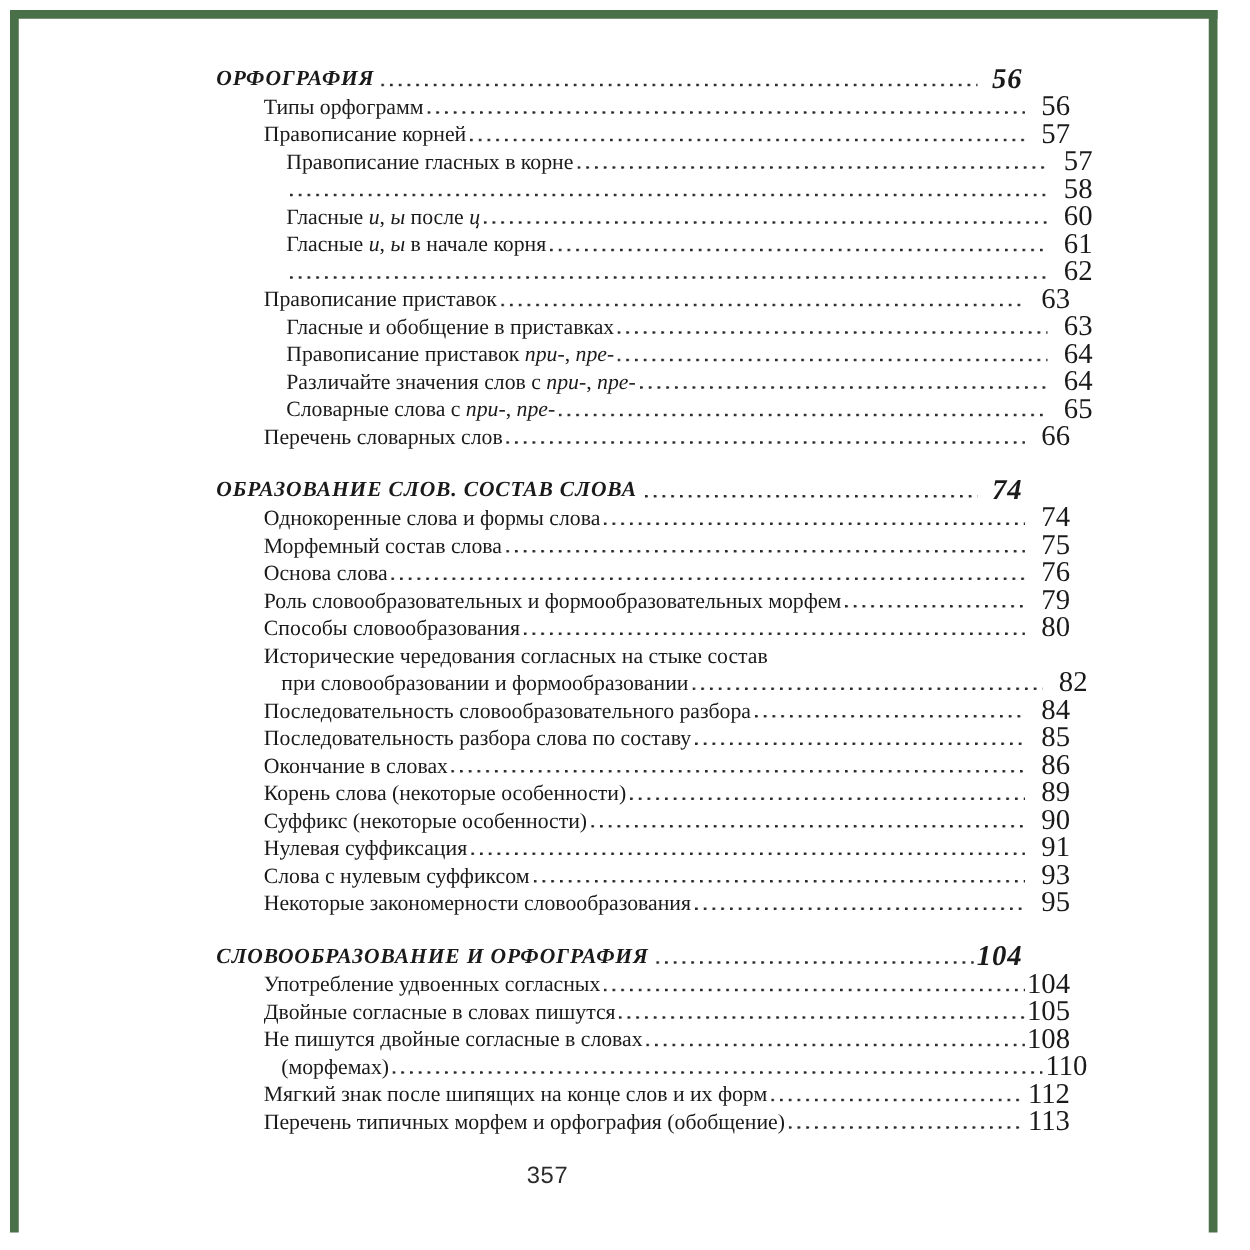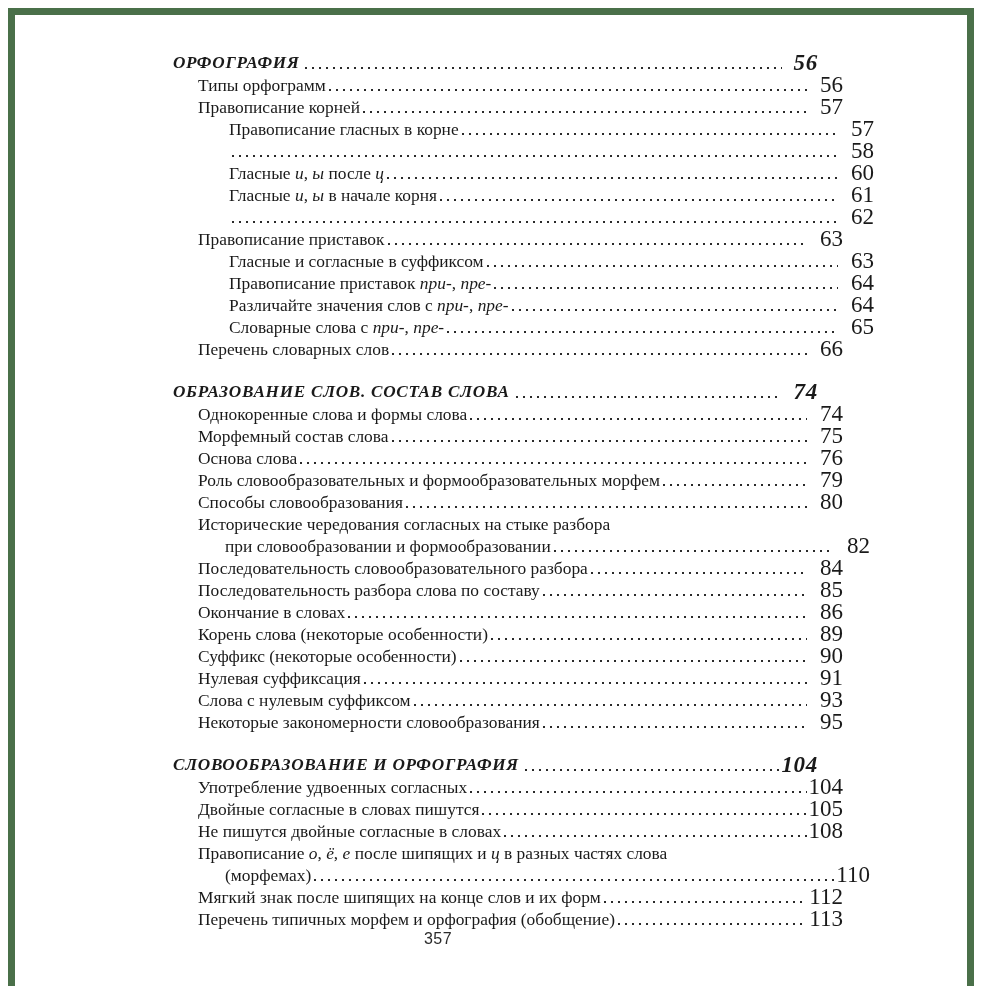--- a/index.html
+++ b/index.html
@@ -98,39 +98,39 @@
   .lvl-section {
     font-weight: bold;
     font-size: 17.2px;
     letter-spacing: 0.7px;
     margin-left: 0;
     font-style: italic;
   }
   .lvl-section .leader { margin-left: 6px; }
   .lvl-section .leader::after { bottom: 5px; }
 
-  .lvl-1 { margin-left: 25px; }
+  .lvl-1 { margin-left: 38px; }
   .lvl-2 { margin-left: 56px; }
   .cont  { margin-left: 52px; }     
 
   
   .section-block + .section-block { margin-top: 21px; }
 
   .entry i, .entry em {
     font-style: italic;
   }
 
   
   #folio {
     position: absolute;
     left: 0;
     top: 930px;
     width: 876px;
     text-align: center;
-    font-size: 16px;
+    font-size: 19px;
     font-family: "Liberation Sans", "DejaVu Sans", sans-serif;
     color: #2b2b2b;
     letter-spacing: 0.5px;
   }
 </style>
 </head>
 <body>
 
 <div id="page">
 
@@ -177,21 +177,21 @@
         <div class="entry lvl-2">
           <span class="leader"></span>
           <span class="page">62</span>
         </div>
         <div class="entry lvl-1">
           <span class="title">Правописание приставок</span>
           <span class="leader"></span>
           <span class="page">63</span>
         </div>
         <div class="entry lvl-2">
-          <span class="title">Гласные и согласные в суффиксом</span>
+          <span class="title">Гласные и обобщение в приставках</span>
           <span class="leader"></span>
           <span class="page">63</span>
         </div>
         <div class="entry lvl-2">
           <span class="title">Правописание приставок <i>при-</i>, <i>пре-</i></span>
           <span class="leader"></span>
           <span class="page">64</span>
         </div>
         <div class="entry lvl-2">
           <span class="title">Различайте значения слов с <i>при-</i>, <i>пре-</i></span>
@@ -234,21 +234,21 @@
           <span class="title">Роль словообразовательных и формообразовательных морфем</span>
           <span class="leader"></span>
           <span class="page">79</span>
         </div>
         <div class="entry lvl-1">
           <span class="title">Способы словообразования</span>
           <span class="leader"></span>
           <span class="page">80</span>
         </div>
         <div class="entry lvl-1 nodots">
-          <span class="title">Исторические чередования согласных на стыке разбора</span>
+          <span class="title">Исторические чередования согласных на стыке состав</span>
           <span class="leader"></span>
           <span class="page"></span>
         </div>
         <div class="entry cont">
           <span class="title">при словообразовании и формообразовании</span>
           <span class="leader"></span>
           <span class="page">82</span>
         </div>
         <div class="entry lvl-1">
           <span class="title">Последовательность словообразовательного разбора</span>
@@ -305,25 +305,20 @@
         <div class="entry lvl-1">
           <span class="title">Двойные согласные в словах пишутся</span>
           <span class="leader"></span>
           <span class="page">105</span>
         </div>
         <div class="entry lvl-1">
           <span class="title">Не пишутся двойные согласные в словах</span>
           <span class="leader"></span>
           <span class="page">108</span>
         </div>
-        <div class="entry lvl-1 nodots">
-          <span class="title">Правописание <i>о</i>, <i>ё</i>, <i>е</i> после шипящих и <i>ц</i> в разных частях слова</span>
-          <span class="leader"></span>
-          <span class="page"></span>
-        </div>
         <div class="entry cont">
           <span class="title">(морфемах)</span>
           <span class="leader"></span>
           <span class="page">110</span>
         </div>
         <div class="entry lvl-1">
           <span class="title">Мягкий знак после шипящих на конце слов и их форм</span>
           <span class="leader"></span>
           <span class="page">112</span>
         </div>

